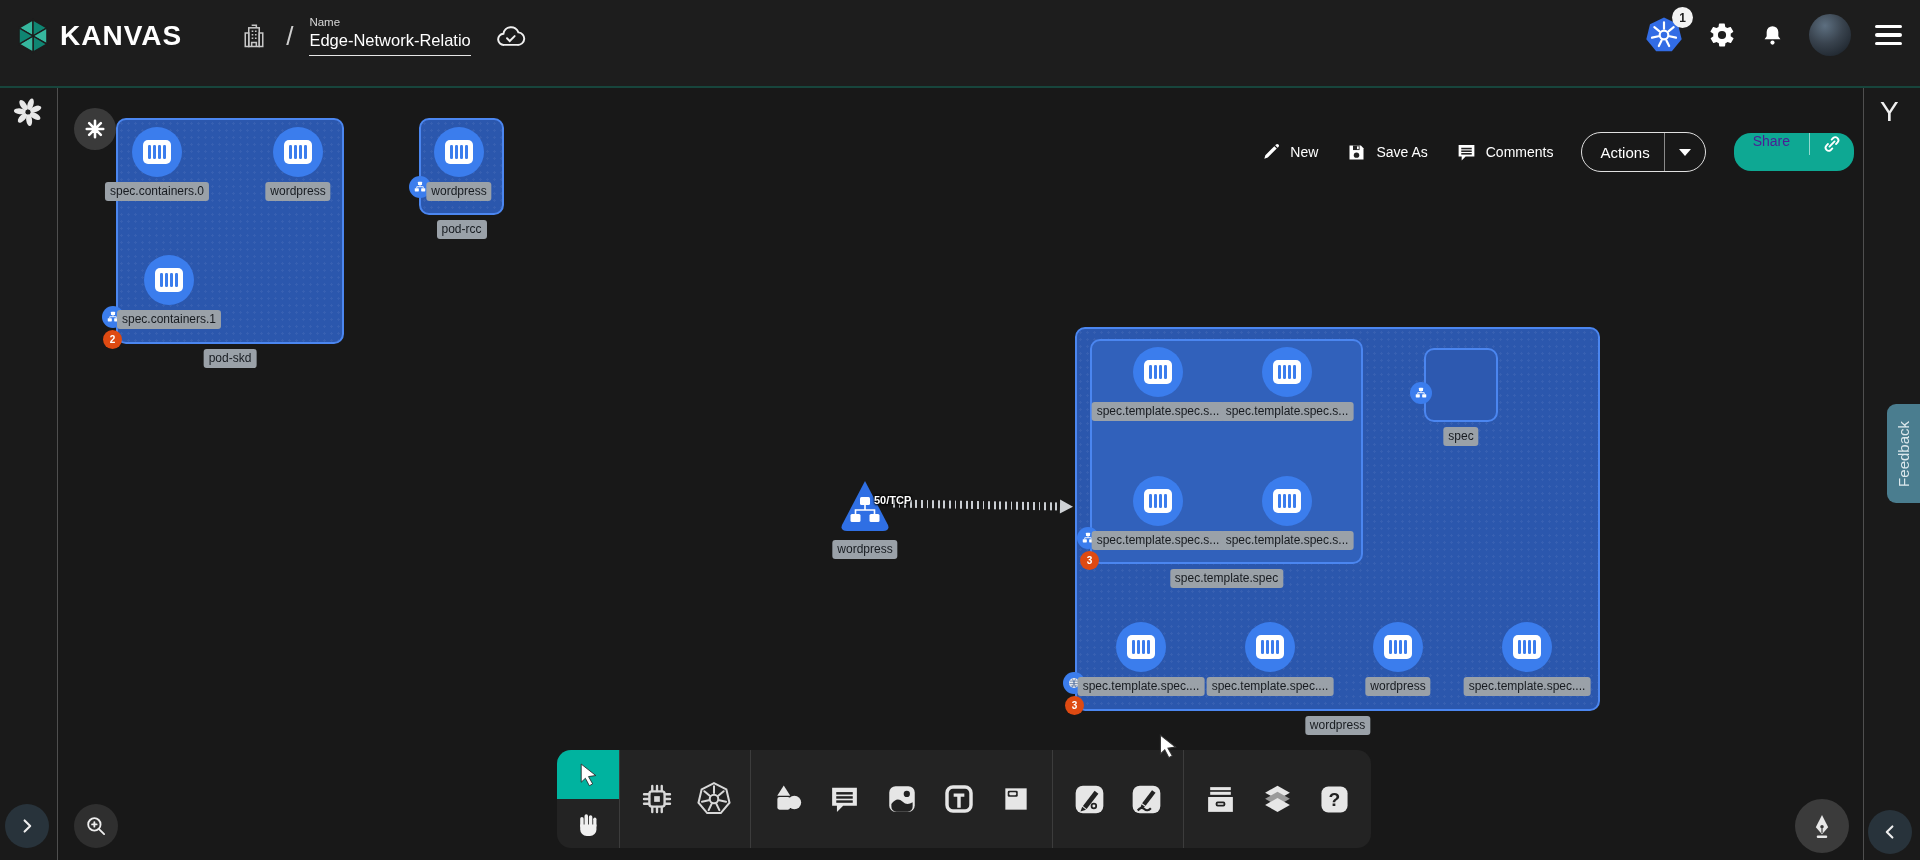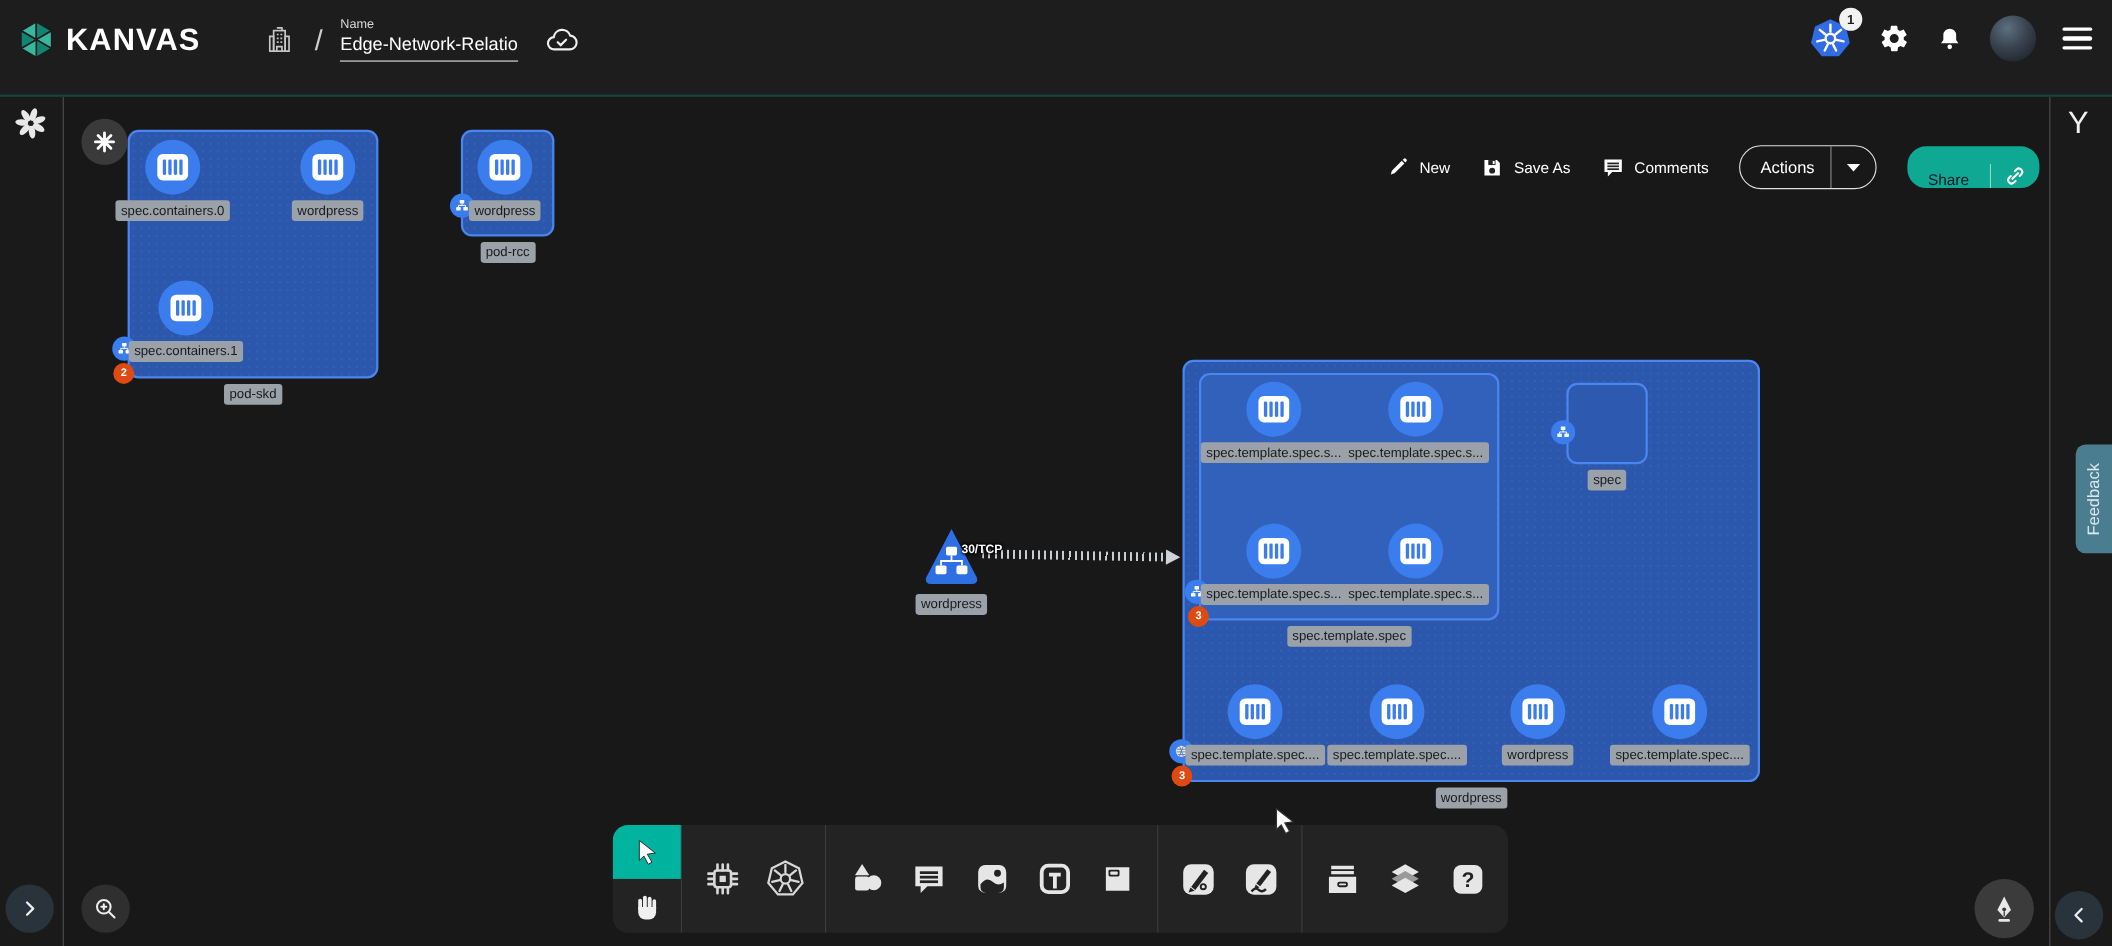--- a/index.html
+++ b/index.html
@@ -78,22 +78,22 @@
   
   .actrow{position:absolute;top:44px;right:66px;display:flex;align-items:center;gap:28px;z-index:10;}
   .alink{display:flex;align-items:center;gap:9px;font-size:14px;color:#fff;cursor:pointer;}
   .btn-actions{display:flex;align-items:center;height:38px;border:1px solid #e0e0e0;
         border-radius:20px;font-size:15px;color:#fff;}
   .btn-actions .txt{padding:0 14px 0 18px;}
   .btn-actions .caretbox{height:100%;display:flex;align-items:center;padding:0 14px;
         border-left:1px solid #8a8a8a;}
   .caret{width:0;height:0;border-left:6px solid transparent;border-right:6px solid transparent;
         border-top:7px solid #fff;}
-  .btn-share{display:flex;align-items:flex-end;height:38px;background:#0ea893;border-radius:17px;
-        overflow:hidden;font-size:14px;color:#0f172a;}
+  .btn-share{display:flex;align-items:flex-start;height:38px;background:#0ea893;border-radius:17px;
+        overflow:hidden;font-size:14px;color:#4c1d95;}
   .share-main{padding:0 19px;display:flex;align-items:center;}
   .share-link{width:44px;border-left:1px solid rgba(255,255,255,.55);
         display:flex;align-items:center;justify-content:center;}
   
   .toolbar{position:absolute;left:557px;top:662px;height:98px;display:flex;align-items:stretch;
         background:#232323;border-radius:14px;overflow:hidden;z-index:10;}
   .tcol{width:62px;display:flex;flex-direction:column;}
   .tsel{flex:1;background:#00B39F;display:flex;align-items:center;justify-content:center;}
   .tpan{flex:1;display:flex;align-items:center;justify-content:center;}
   .tsep{width:1px;background:#3c3c3c;}
@@ -560,21 +560,21 @@
       <g fill="#fff">
         <rect x="21" y="19" width="10" height="8" rx="1.5"></rect>
         <rect x="11.5" y="36" width="10" height="8" rx="1.5"></rect>
         <rect x="30.5" y="36" width="10" height="8" rx="1.5"></rect>
       </g>
       <path d="M26 27v5M16.5 36v-4h19v4" stroke="#fff" stroke-width="1.6" fill="none"></path>
     </svg>
     <span class="lbl">wordpress</span>
   </div>
   <div class="edge" style="left:893px;top:413px;width:168px;"></div>
-  <span class="edge-label" style="left:874px;top:406px;">30/TCP</span>
+  <span class="edge-label" style="left:874px;top:406px;">50/TCP</span>
 
   <div class="ast" style="left:74px;top:20px;">
     <svg width="22" height="22">
         <use href="#i-aster"></use>
       </svg>
   </div>
 
   <div class="toolbar">
     <div class="tcol">
       <div class="tsel">

